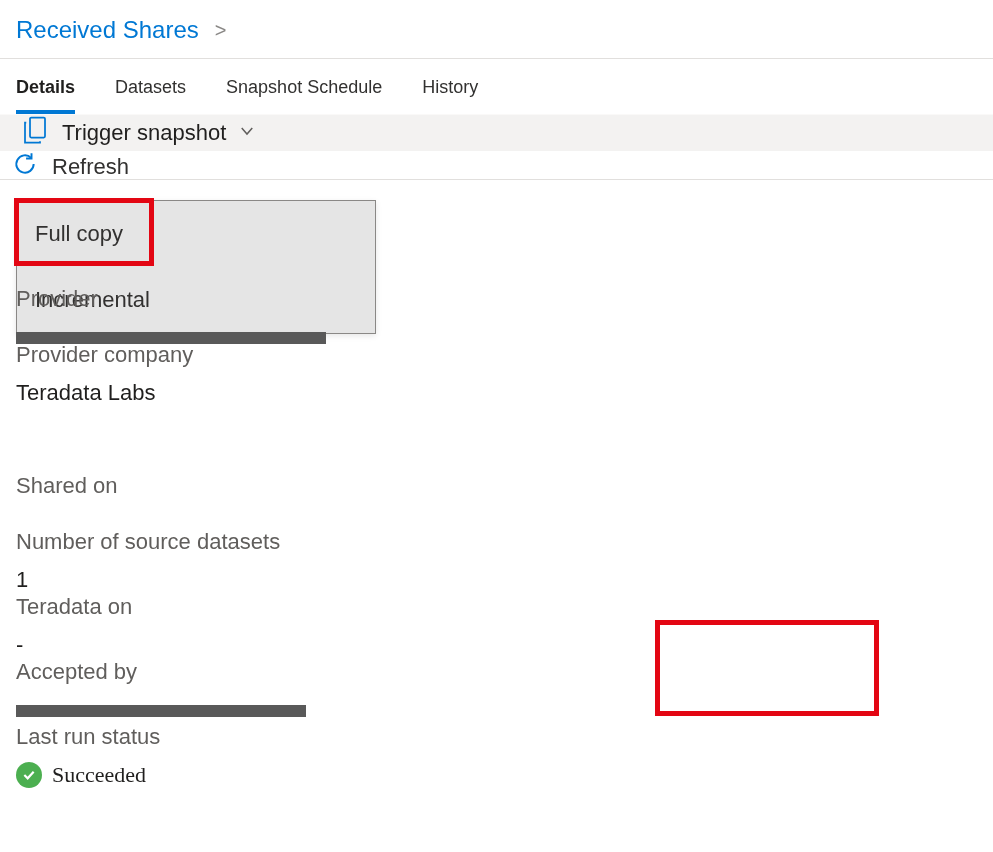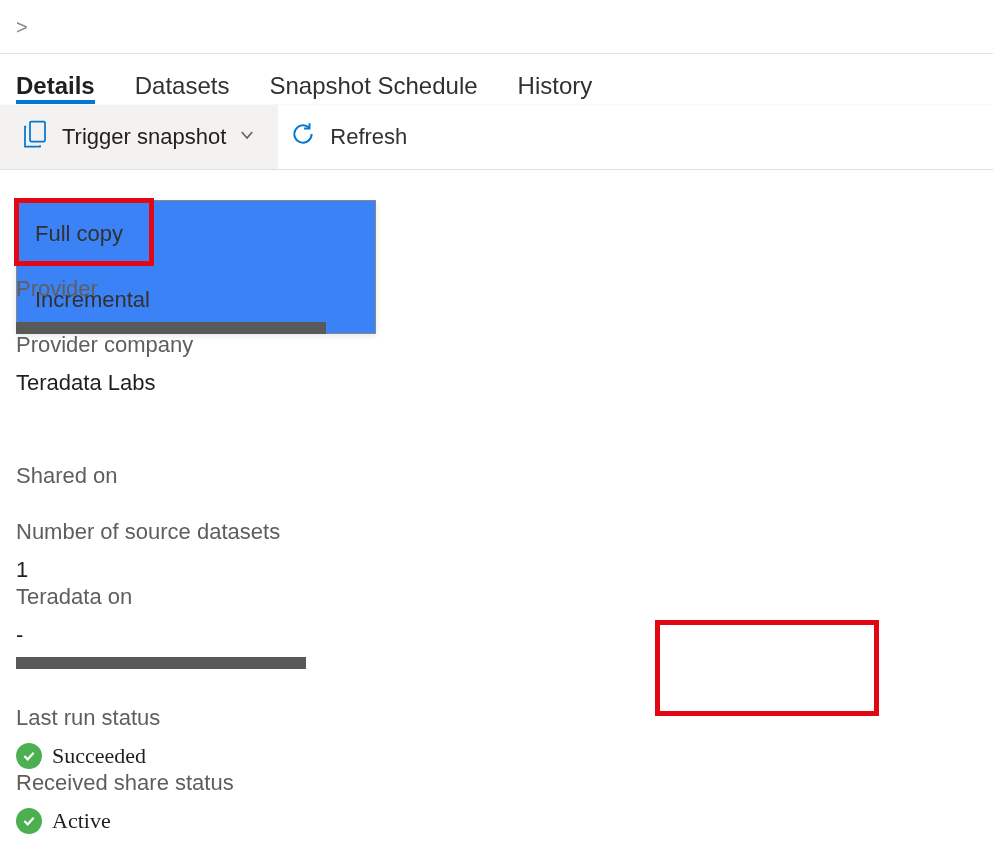--- a/index.html
+++ b/index.html
@@ -35,35 +35,37 @@
     .breadcrumb-current {
       font-weight: 600;
       color: #201f1e;
     }
     .tabs {
       display: flex;
       gap: 40px;
       padding: 18px 16px 0 16px;
     }
     .tab {
-      font-size: 24px;
+      font-size: 18px;
       color: #323130;
+      padding-bottom: 12px;
       cursor: pointer;
       border-bottom: 4px solid transparent;
     }
     .tab.active {
       font-weight: 600;
       color: #201f1e;
       border-bottom-color: #0078d4;
     }
     .toolbar {
       display: flex;
       border-top: 1px solid #faf9f8;
       border-bottom: 1px solid #e1dfdd;
       height: 66px;
+      flex-direction: column;
     }
     .trigger-btn {
       background: #f3f2f1;
       height: 100%;
       display: flex;
       align-items: center;
       padding: 0 22px 0 20px;
       gap: 12px;
       font-size: 22px;
       cursor: pointer;
@@ -76,21 +78,21 @@
       gap: 14px;
       font-size: 22px;
       cursor: pointer;
       height: 100%;
     }
     .dropdown-menu {
       position: absolute;
       left: 16px;
       top: 200px;
       width: 360px;
-      background: #3b82f6;
+      background: #e5e5e5;
       border: 1px solid #8a8886;
       box-shadow: 0 2px 6px rgba(0,0,0,0.1);
     }
     .dropdown-item {
       padding: 20px 18px;
       font-size: 22px;
       cursor: pointer;
     }
     .highlight-box {
       border: 5px solid #e30613;
@@ -135,20 +137,21 @@
     .copy-icon svg { width: 30px; height: 30px; }
     .chevron-icon svg { width: 18px; height: 18px; }
     .refresh-icon svg { width: 26px; height: 26px; }
     .field-block { position: relative; }
     .value-row { display: flex; align-items: flex-end; font-family: Liberation Serif, serif; }
   </style>
 </head>
 <body>
 
 <div class="breadcrumb">
+  <span class="breadcrumb-link">Received Shares</span>
   <span class="breadcrumb-sep">&gt;</span>
 </div>
 
 <div class="tabs">
   <div class="tab active">Details</div>
   <div class="tab">Datasets</div>
   <div class="tab">Snapshot Schedule</div>
   <div class="tab">History</div>
 </div>
 
@@ -209,45 +212,35 @@
     <div class="field-label">Number of source datasets</div>
     <div class="field-value">1</div>
   </div>
 
   <div class="field-block" style="margin-top:-55px;">
     <div class="field-label">Teradata on</div>
     <div class="field-value">-</div>
   </div>
 
   <div class="field-block" style="margin-top:-55px;">
+    <div class="field-label">Accepted by</div>
     <div class="field-value">
       <span class="redacted" style="width:290px;"></span>
     </div>
   </div>
 
   <div class="field-block" style="margin-top:-55px;">
     <div class="field-label">Last run status</div>
     <div class="value-row">
       <span class="status-check">
         <svg viewBox="0 0 24 24" fill="none" stroke="#ffffff" stroke-width="3.2">
           <polyline points="5 12 10 17 19 7"></polyline>
         </svg>
       </span>
       <span class="field-value">Succeeded</span>
     </div>
   </div>
 
-  <div class="field-block" style="margin-top:-55px;">
-    <div class="field-label">Received share status</div>
-    <div class="value-row">
-      <span class="status-check">
-        <svg viewBox="0 0 24 24" fill="none" stroke="#ffffff" stroke-width="3.2">
-          <polyline points="5 12 10 17 19 7"></polyline>
-        </svg>
-      </span>
-      <span class="field-value">Active</span>
-    </div>
-  </div>
 
   <div></div>
 </div>
 
 <div class="highlight-box" style="left:655px; top:620px; width:224px; height:96px;"></div>
 
 </body></html>

